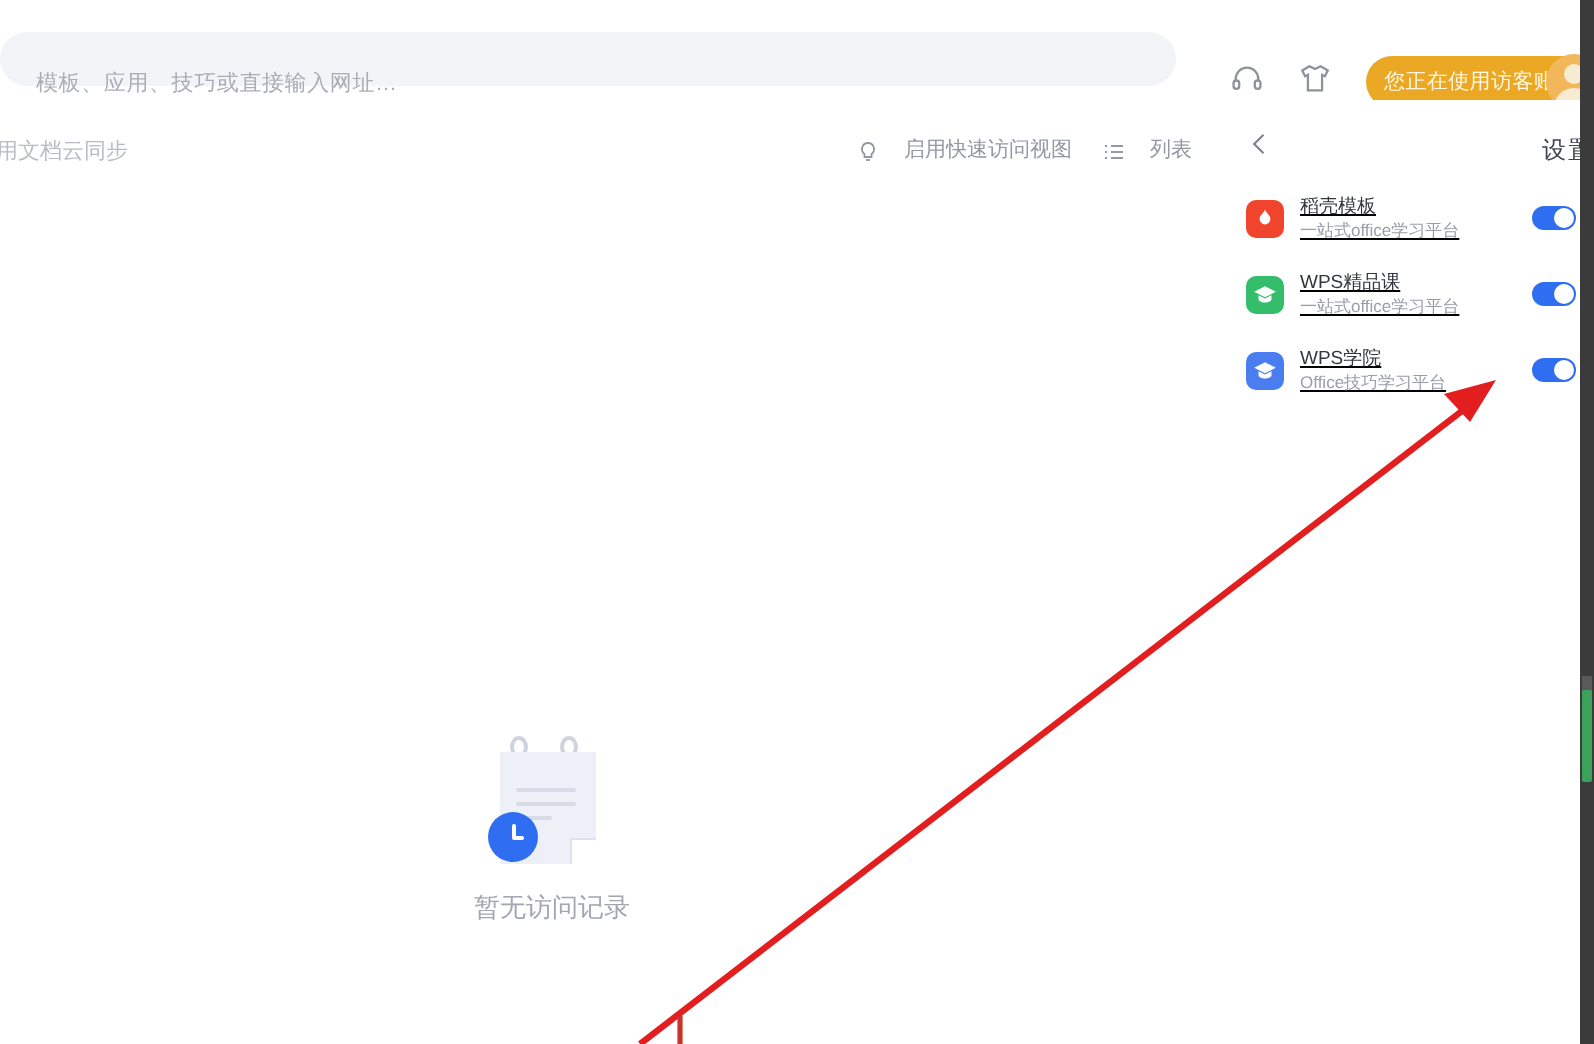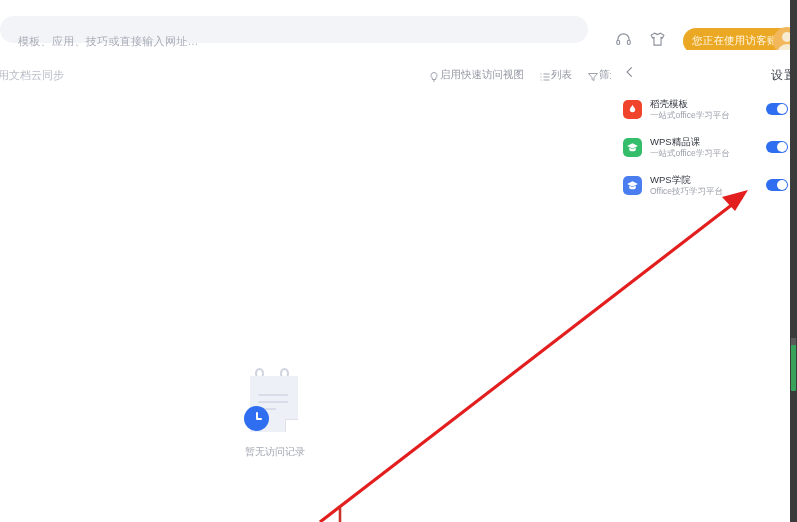--- a/index.html
+++ b/index.html
@@ -62,21 +62,21 @@
   
   .subbar { position:absolute; left:0; top:50px; width:797px; height:40px; background:#fff; }
   .sync-label {
     position:absolute; left:-2px; top:68px;
     font-size:11px; color:#b9bcc6; white-space:nowrap;
   }
   .subbar-actions {
     position:absolute; left:428px; top:68px;
     display:flex; align-items:center; gap:0px;
   }
-  .sb-item { display:flex; align-items:center; gap:0; margin-right:15px; }
+  .sb-item { display:flex; align-items:center; gap:12px; margin-right:15px; }
   .sb-item .glyph { width:12px; height:12px; color:#9498a3; display:block; }
   .sb-item .txt { font-size:10.5px; color:#9498a3; white-space:nowrap; }
 
   
   .panel {
     position:absolute; left:611px; top:58px; width:186px; height:156px;
     background:#ffffff;
   }
   .panel-head { position:relative; height:30px; }
   .panel-back {
@@ -91,21 +91,21 @@
   .prow {
     position:relative; height:38px; display:flex; align-items:center;
     padding-left:12px;
   }
   .picon {
     width:19px; height:19px; border-radius:5px; flex:none;
     display:flex; align-items:center; justify-content:center;
     color:#fff;
   }
   .picon svg { width:13px; height:13px; display:block; }
-  .ptexts { margin-left:8px; min-width:0; }
+  .ptexts { margin-left:8px; min-width:0;text-decoration:underline; }
   .ptitle { font-size:9.5px; color:#32363f; line-height:11px; white-space:nowrap; }
   .psub { font-size:8.5px; color:#9a9ea9; line-height:11px; margin-top:1px; white-space:nowrap; }
   .ptoggle {
     position:absolute; right:9px; top:50%; transform:translateY(-50%);
     width:22px; height:12px; border-radius:6px; background:#2f6ef0;
   }
   .ptoggle .knob {
     position:absolute; right:1px; top:1px; width:10px; height:10px;
     border-radius:50%; background:#fff;
   }
@@ -131,21 +131,21 @@
     position:absolute; right:0; bottom:0; width:13px; height:13px;
     background:#ffffff; border-left:1.5px solid #dfe2ec; border-top:1.5px solid #dfe2ec;
   }
   .clock {
     position:absolute; left:7px; top:41px; width:25px; height:25px;
     border-radius:50%; background:#2f6ef0;
   }
   .clock .hand { position:absolute; background:#fff; border-radius:1px; }
   .clock .h1 { left:12px; top:6px; width:1.5px; height:7px; }
   .clock .h2 { left:12px; top:12px; width:6px; height:1.5px; }
-  .empty-label { font-size:10px; color:#a2a6b1; margin-top:6px; white-space:nowrap;font-family:Liberation Mono, monospace; }
+  .empty-label { font-size:13px; color:#a2a6b1; margin-top:6px; white-space:nowrap;font-family:Liberation Mono, monospace; }
 
   
   .annot { position:absolute; left:0; top:0; width:797px; height:522px; pointer-events:none; }
 
   
   .edge-rail {
     position:absolute; right:0; top:0; width:7px; height:522px;
     background:#3b3b3b;
   }
   .edge-green {

